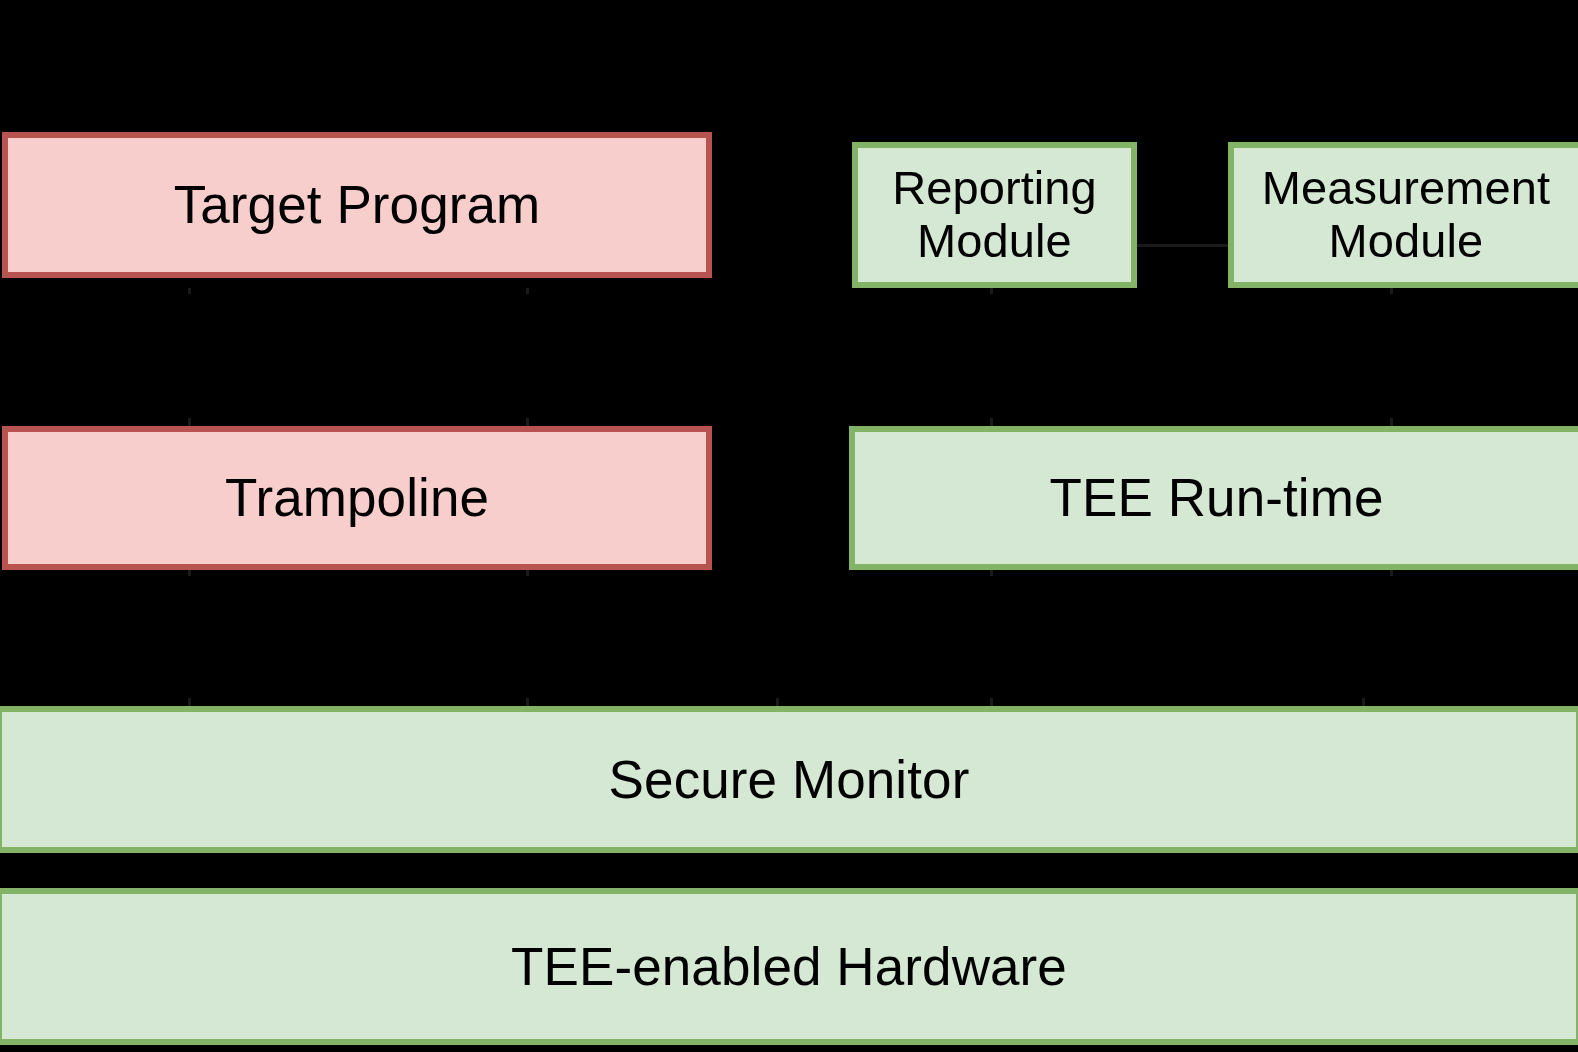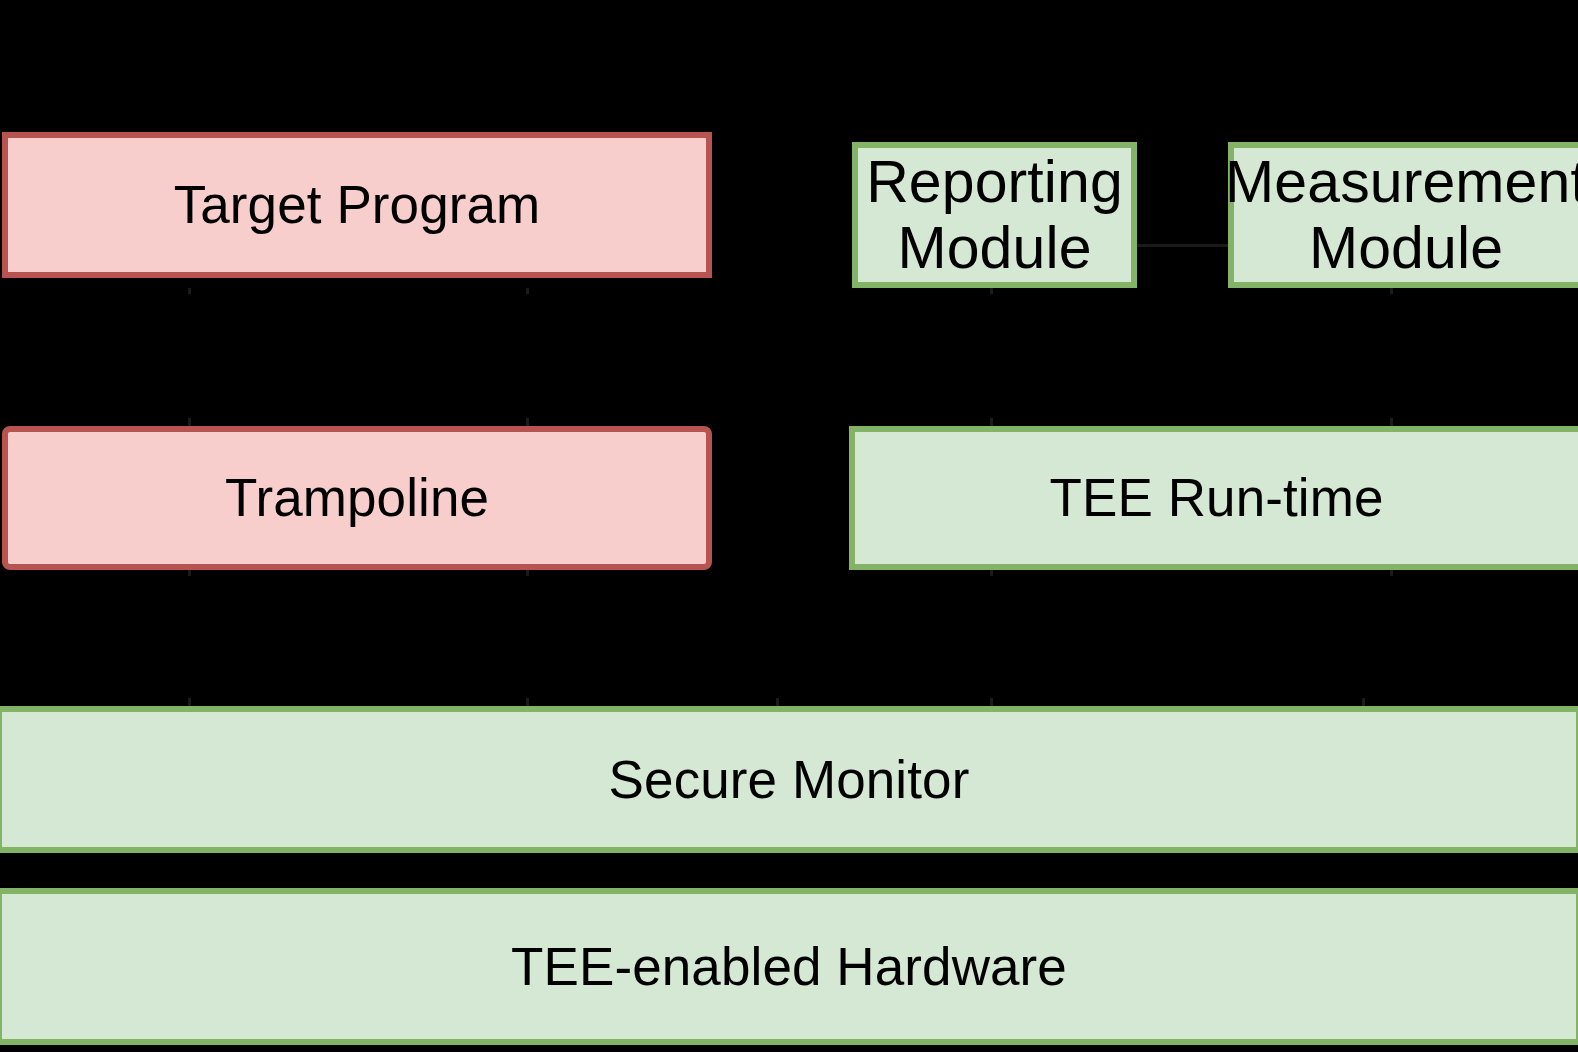--- a/index.html
+++ b/index.html
@@ -32,27 +32,27 @@
   }
   .node-pink {
     background: #f8cecc;
     border: 6px solid #b85450;
   }
   .node-green {
     background: #d5e8d4;
     border: 6px solid #82b366;
   }
   .fs-big   { font-size: 53px; }
-  .fs-mid   { font-size: 59px; }
+  .fs-mid   { font-size: 47px; }
 
   
   #node-target-program   { left: 2px;    top: 132px; width: 710px;  height: 146px; }
   #node-reporting-module { left: 852px;  top: 142px; width: 285px;  height: 146px; }
   #node-measurement-module { left: 1228px; top: 142px; width: 356px; height: 146px; }
-  #node-trampoline       { left: 2px;    top: 426px; width: 710px;  height: 144px; border-radius: 8px; }
+  #node-trampoline       { left: 2px;    top: 426px; width: 710px;  height: 144px; }
   #node-tee-runtime      { left: 849px;  top: 426px; width: 735px;  height: 144px; }
   #node-secure-monitor   { left: -4px;   top: 706px; width: 1586px; height: 147px; }
   #node-tee-hardware     { left: -4px;   top: 888px; width: 1586px; height: 157px; }
 
   
   .connector-v {
     position: absolute;
     width: 3px;
     background: #1a1a1a;
   }

